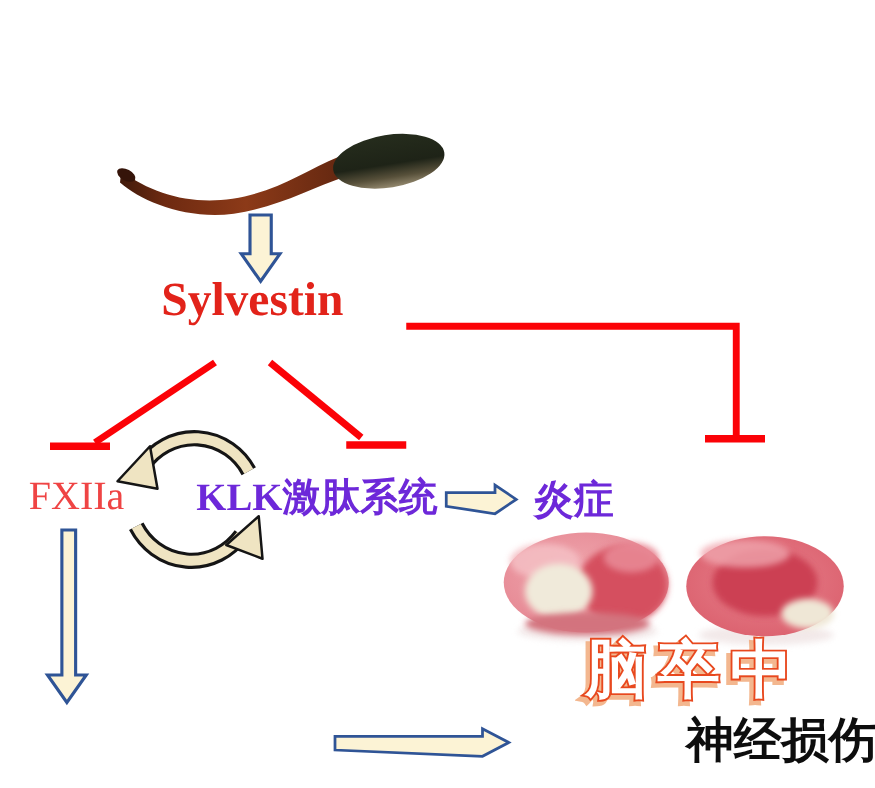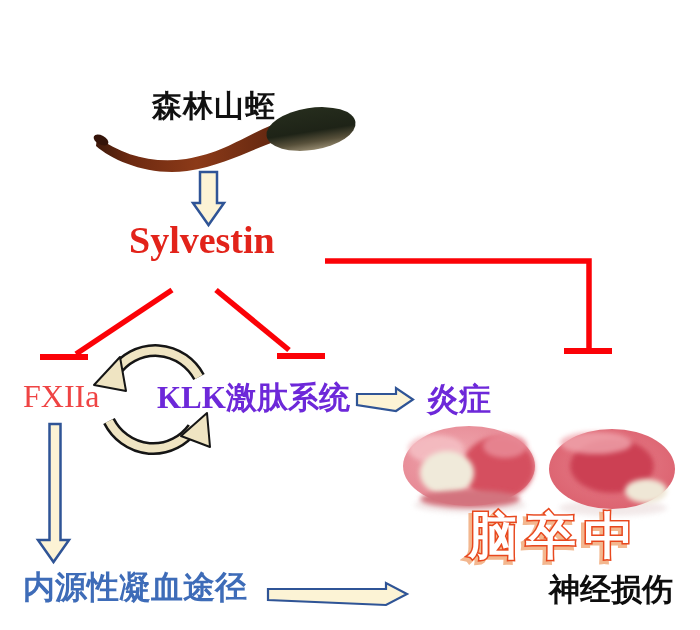--- a/index.html
+++ b/index.html
@@ -23,21 +23,21 @@
     font-family:"Liberation Serif","DejaVu Serif",serif;
   }
   .lbl-klk{
     left:157px;top:382px;font-size:31px;font-weight:600;color:#6d28d9;
     font-family:"Liberation Serif","DejaVu Serif",serif;
   }
   .lbl-inflammation{left:427px;top:386px;font-size:32px;font-weight:600;color:#6d28d9;font-family:Liberation Mono, monospace;}
   .lbl-edema{left:560px;top:387px;font-size:32px;font-weight:600;color:#0d0d0d;}
   .lbl-intrinsic{left:23px;top:571px;font-size:32px;font-weight:600;color:#3E6CB8;}
   .lbl-thrombus{left:430px;top:576px;font-size:31px;font-weight:600;color:#0d0d0d;}
-  .lbl-nerve{left:549px;top:574px;font-size:31px;font-weight:600;color:#0d0d0d;}
+  .lbl-nerve{left:549px;top:574px;font-size:38px;font-weight:600;color:#0d0d0d;}
 </style>
 </head>
 <body>
 
 <div class="canvas">
 
   <svg class="gfx" width="700" height="630" viewBox="0 0 700 630">
     <defs>
       <linearGradient id="leechBody" gradientUnits="userSpaceOnUse" x1="95" y1="0" x2="280" y2="0">
         <stop offset="0" stop-color="#3F1A0B"></stop>
@@ -128,29 +128,27 @@
       <ellipse cx="596" cy="443" rx="36" ry="11" fill="#F0A5AD" opacity="0.8" filter="url(#soft)"></ellipse>
       <ellipse cx="646" cy="491" rx="21" ry="12" fill="#EFE7D6" filter="url(#soft)"></ellipse>
     </g>
 
     <g font-family="'Liberation Sans','DejaVu Sans',sans-serif" font-weight="700" font-size="50" letter-spacing="8" text-anchor="middle">
       <text x="552" y="556" fill="#F0A06A" stroke="#F0A06A" stroke-width="4" opacity="0.75">脑卒中</text>
       <text x="555" y="553" fill="#FFFFFF" stroke="#E8481E" stroke-width="3" paint-order="stroke">脑卒中</text>
     </g>
   </svg>
 
-  <div class="lbl lbl-source">森林山蛭</div>
 
   <div class="lbl lbl-sylvestin">Sylvestin</div>
 
   <div class="lbl lbl-fxiia">FXIIa</div>
 
   <div class="lbl lbl-klk">KLK激肽系统</div>
 
   <div class="lbl lbl-inflammation">炎症</div>
 
 
-  <div class="lbl lbl-intrinsic">内源性凝血途径</div>
 
 
   <div class="lbl lbl-nerve">神经损伤</div>
 
 </div>
 
 </body></html>

